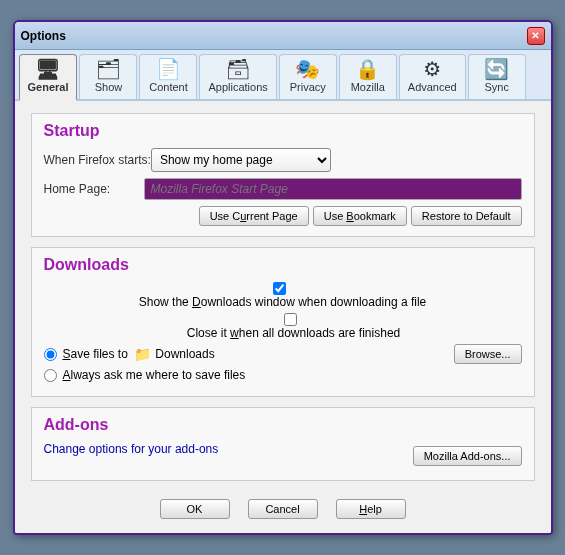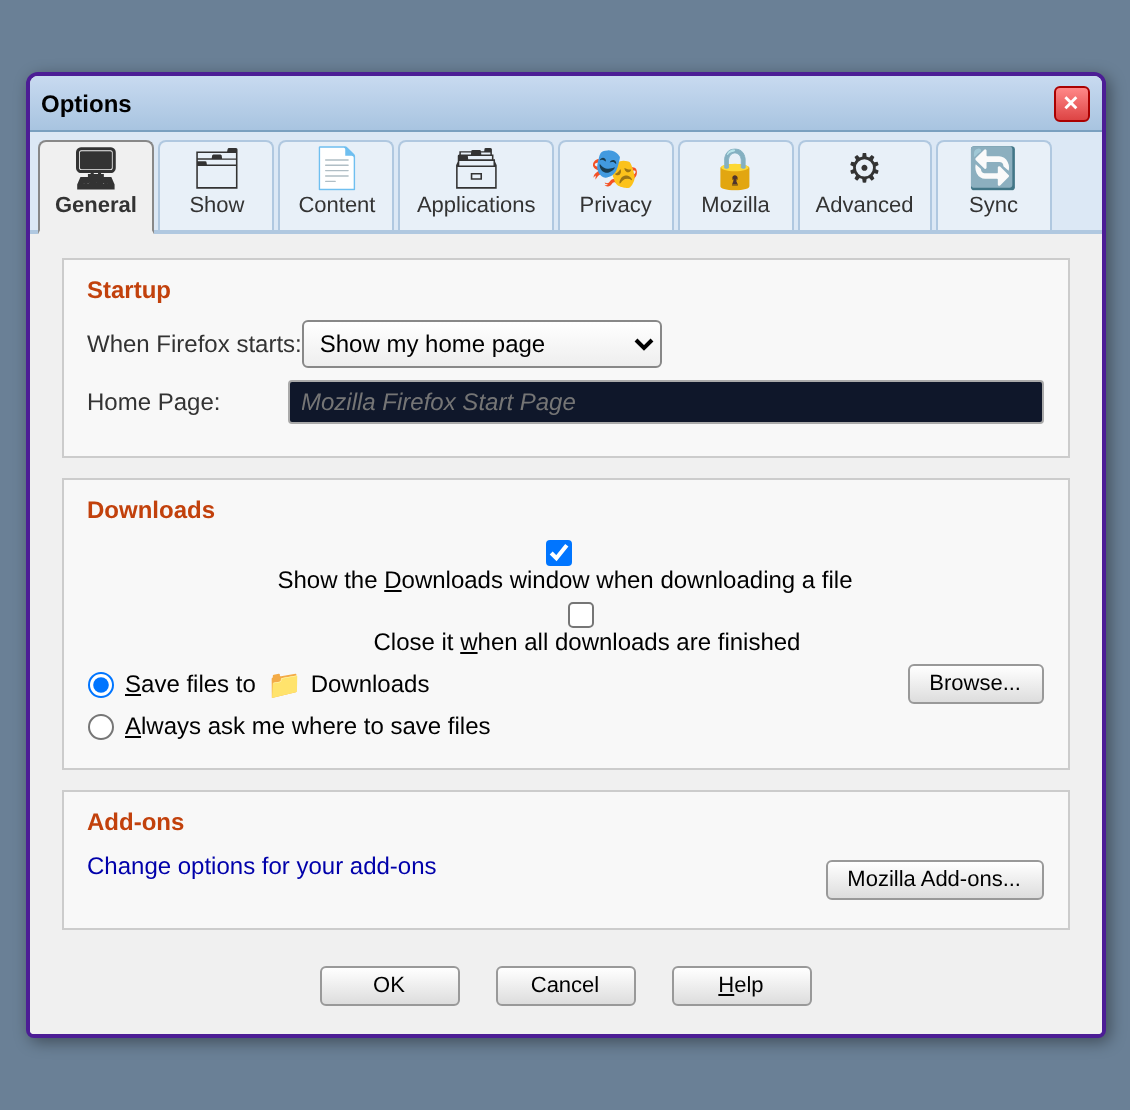--- a/index.html
+++ b/index.html
@@ -83,23 +83,23 @@
       font-size: 20px;
       margin-bottom: 2px;
       line-height: 1;
     }
     .content {
       padding: 12px 16px 10px;
       background: #f0f0f0;
     }
     .section-title {
       font-weight: bold;
-      font-size: 12px;
+      font-size: 16px;
       margin-bottom: 8px;
-      color: #c2410c;
+      color: #a21caf;
     }
     .startup-section {
       border: 1px solid #ccc;
       background: #f8f8f8;
       padding: 8px 12px 10px;
       margin-bottom: 10px;
     }
     .form-row {
       display: flex;
       align-items: center;
@@ -115,21 +115,21 @@
       padding: 3px 4px;
       border: 1px solid #888;
       background: linear-gradient(to bottom, #fff, #eee);
       border-radius: 3px;
       min-width: 180px;
       cursor: pointer;
     }
     .homepage-input {
       flex: 1;
       border: 1px solid #aaa;
-      background: #0f172a;
+      background: #701a75;
       padding: 3px 6px;
       font-size: 12px;
       color: #aaa;
       font-style: italic;
       border-radius: 2px;
     }
     .button-row {
       display: flex;
       justify-content: flex-end;
       gap: 4px;
@@ -251,20 +251,31 @@
         <select>
           <option>Show my home page</option>
         </select>
       </div>
 
       <div class="form-row">
         <span class="form-label">Home Page:</span>
         <input class="homepage-input" type="text" placeholder="Mozilla Firefox Start Page" style="">
       </div>
 
+      <div class="button-row">
+        <button>
+          <span>Use C<span class="underline">u</span>rrent Page</span>
+        </button>
+        <button>
+          <span>Use <span class="underline">B</span>ookmark</span>
+        </button>
+        <button>
+          <span>Restore to Default</span>
+        </button>
+      </div>
     </div>
 
     <div class="downloads-section">
       <div class="section-title">Downloads</div>
 
       <div class="checkbox-row">
         <input type="checkbox" checked="" style="">
         <label>Show the <span class="underline">D</span>ownloads window when downloading a file</label>
       </div>
 

